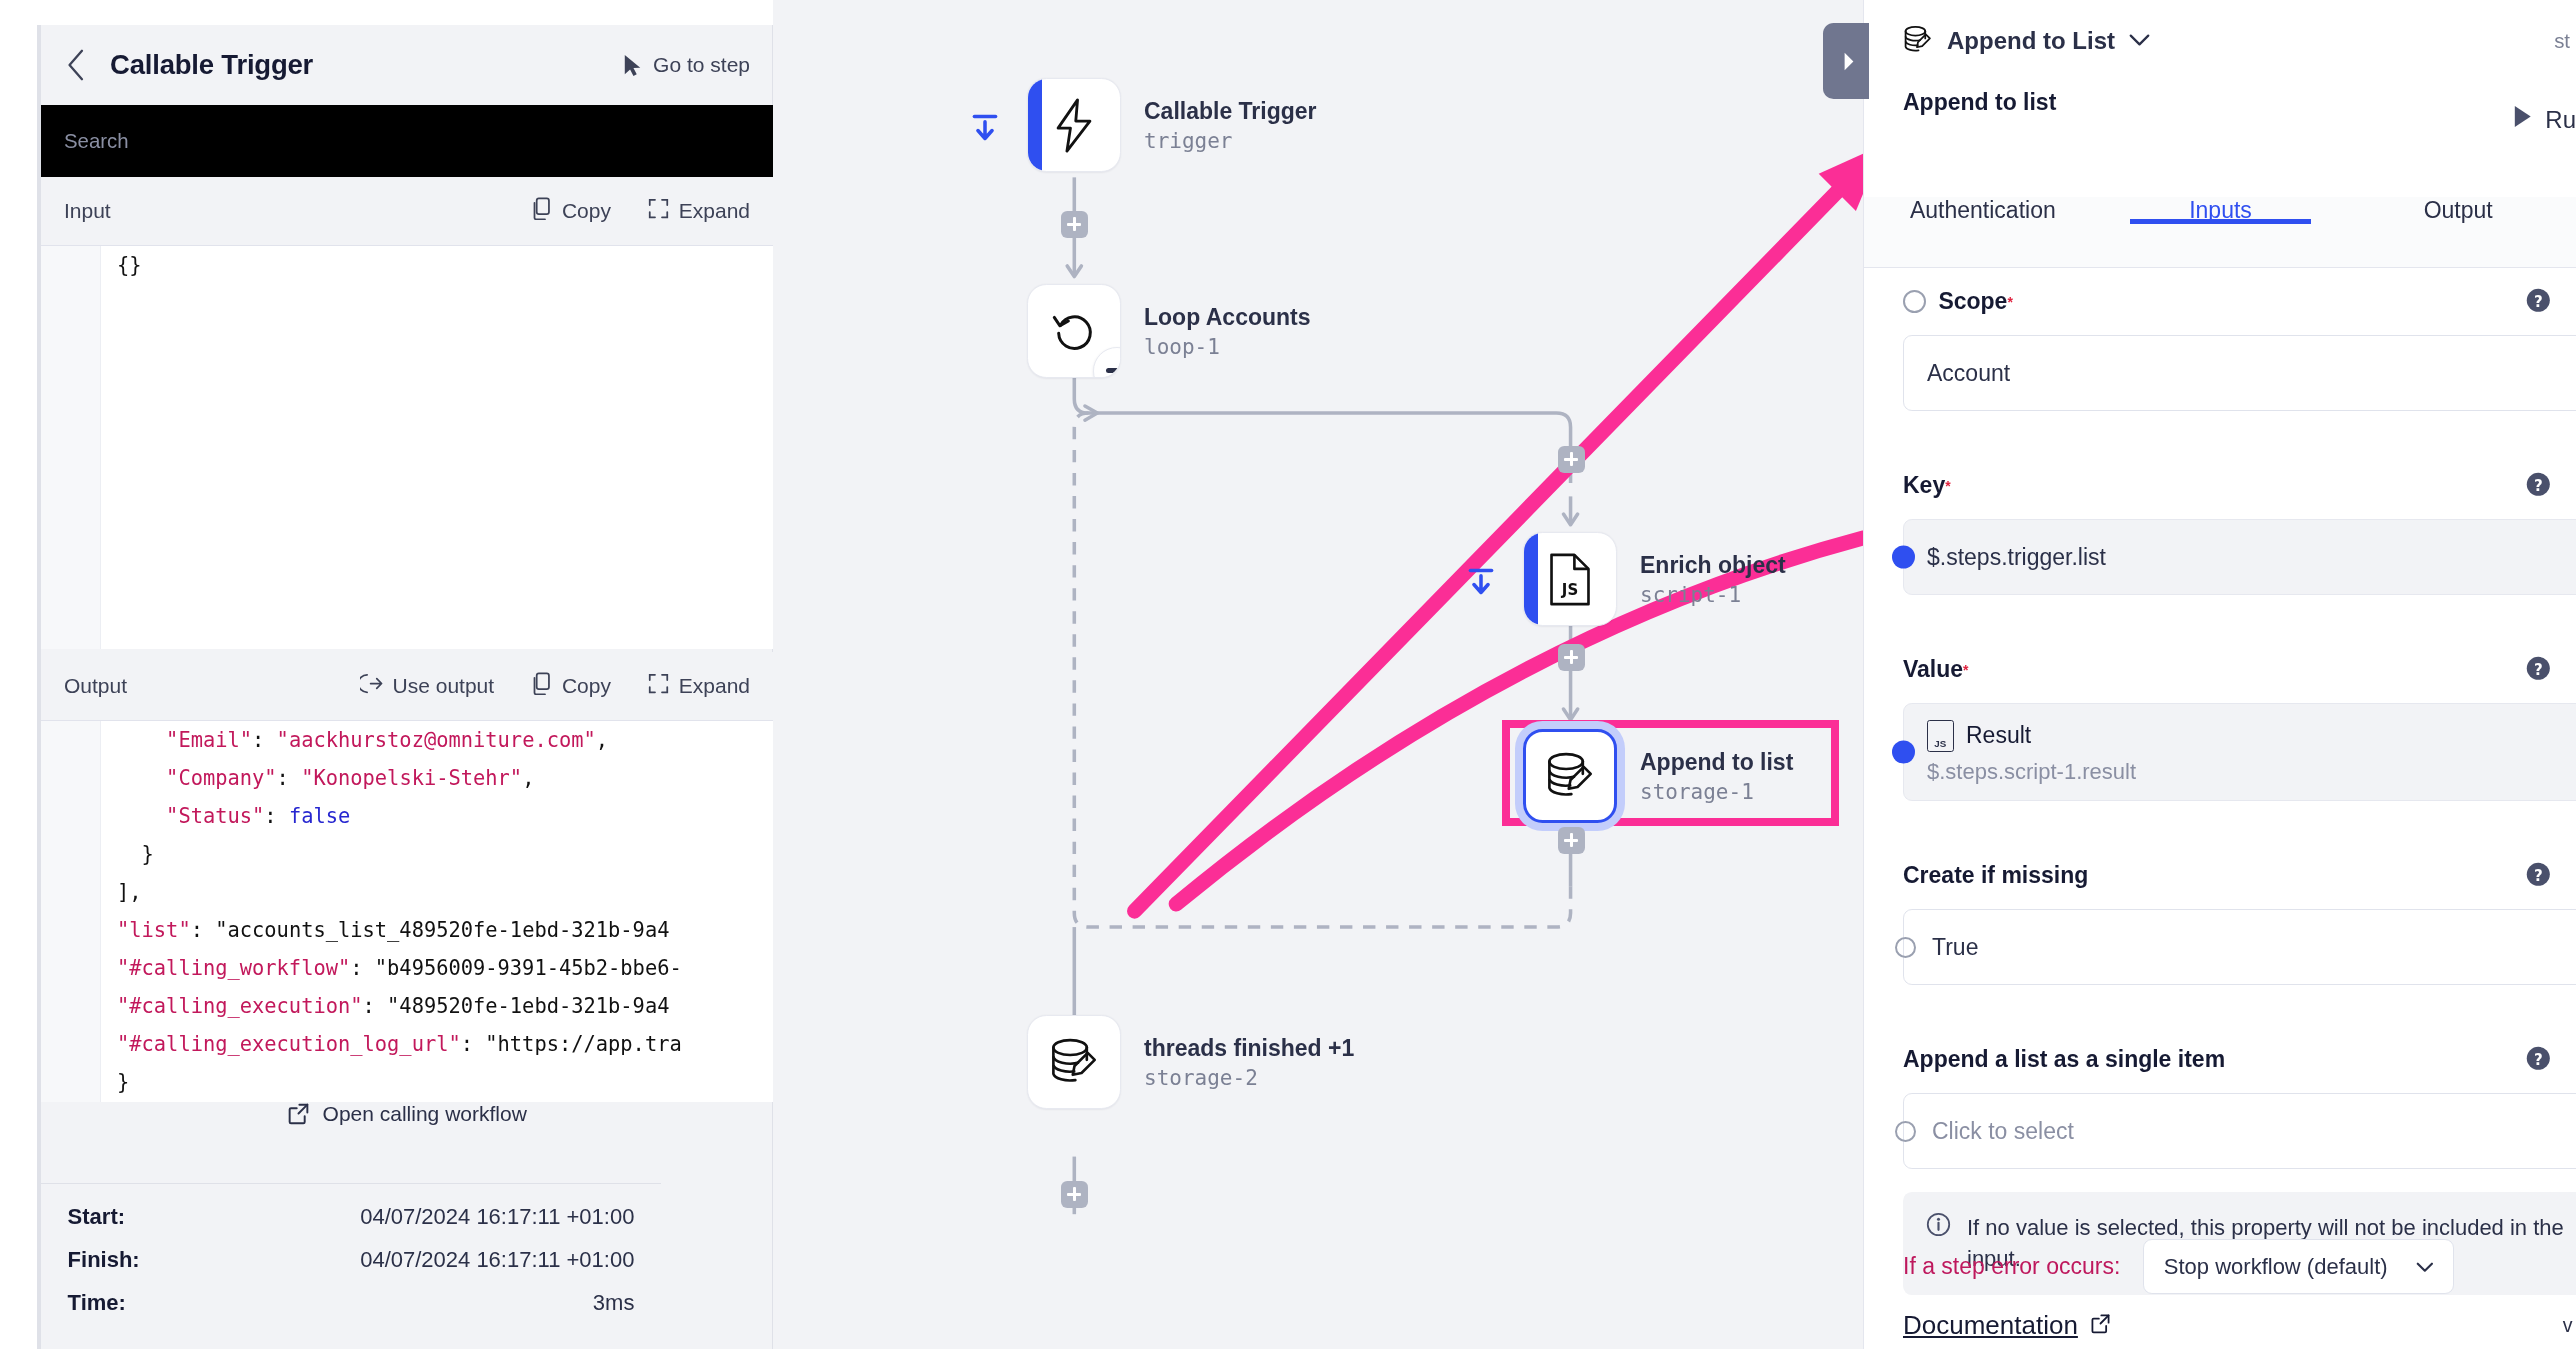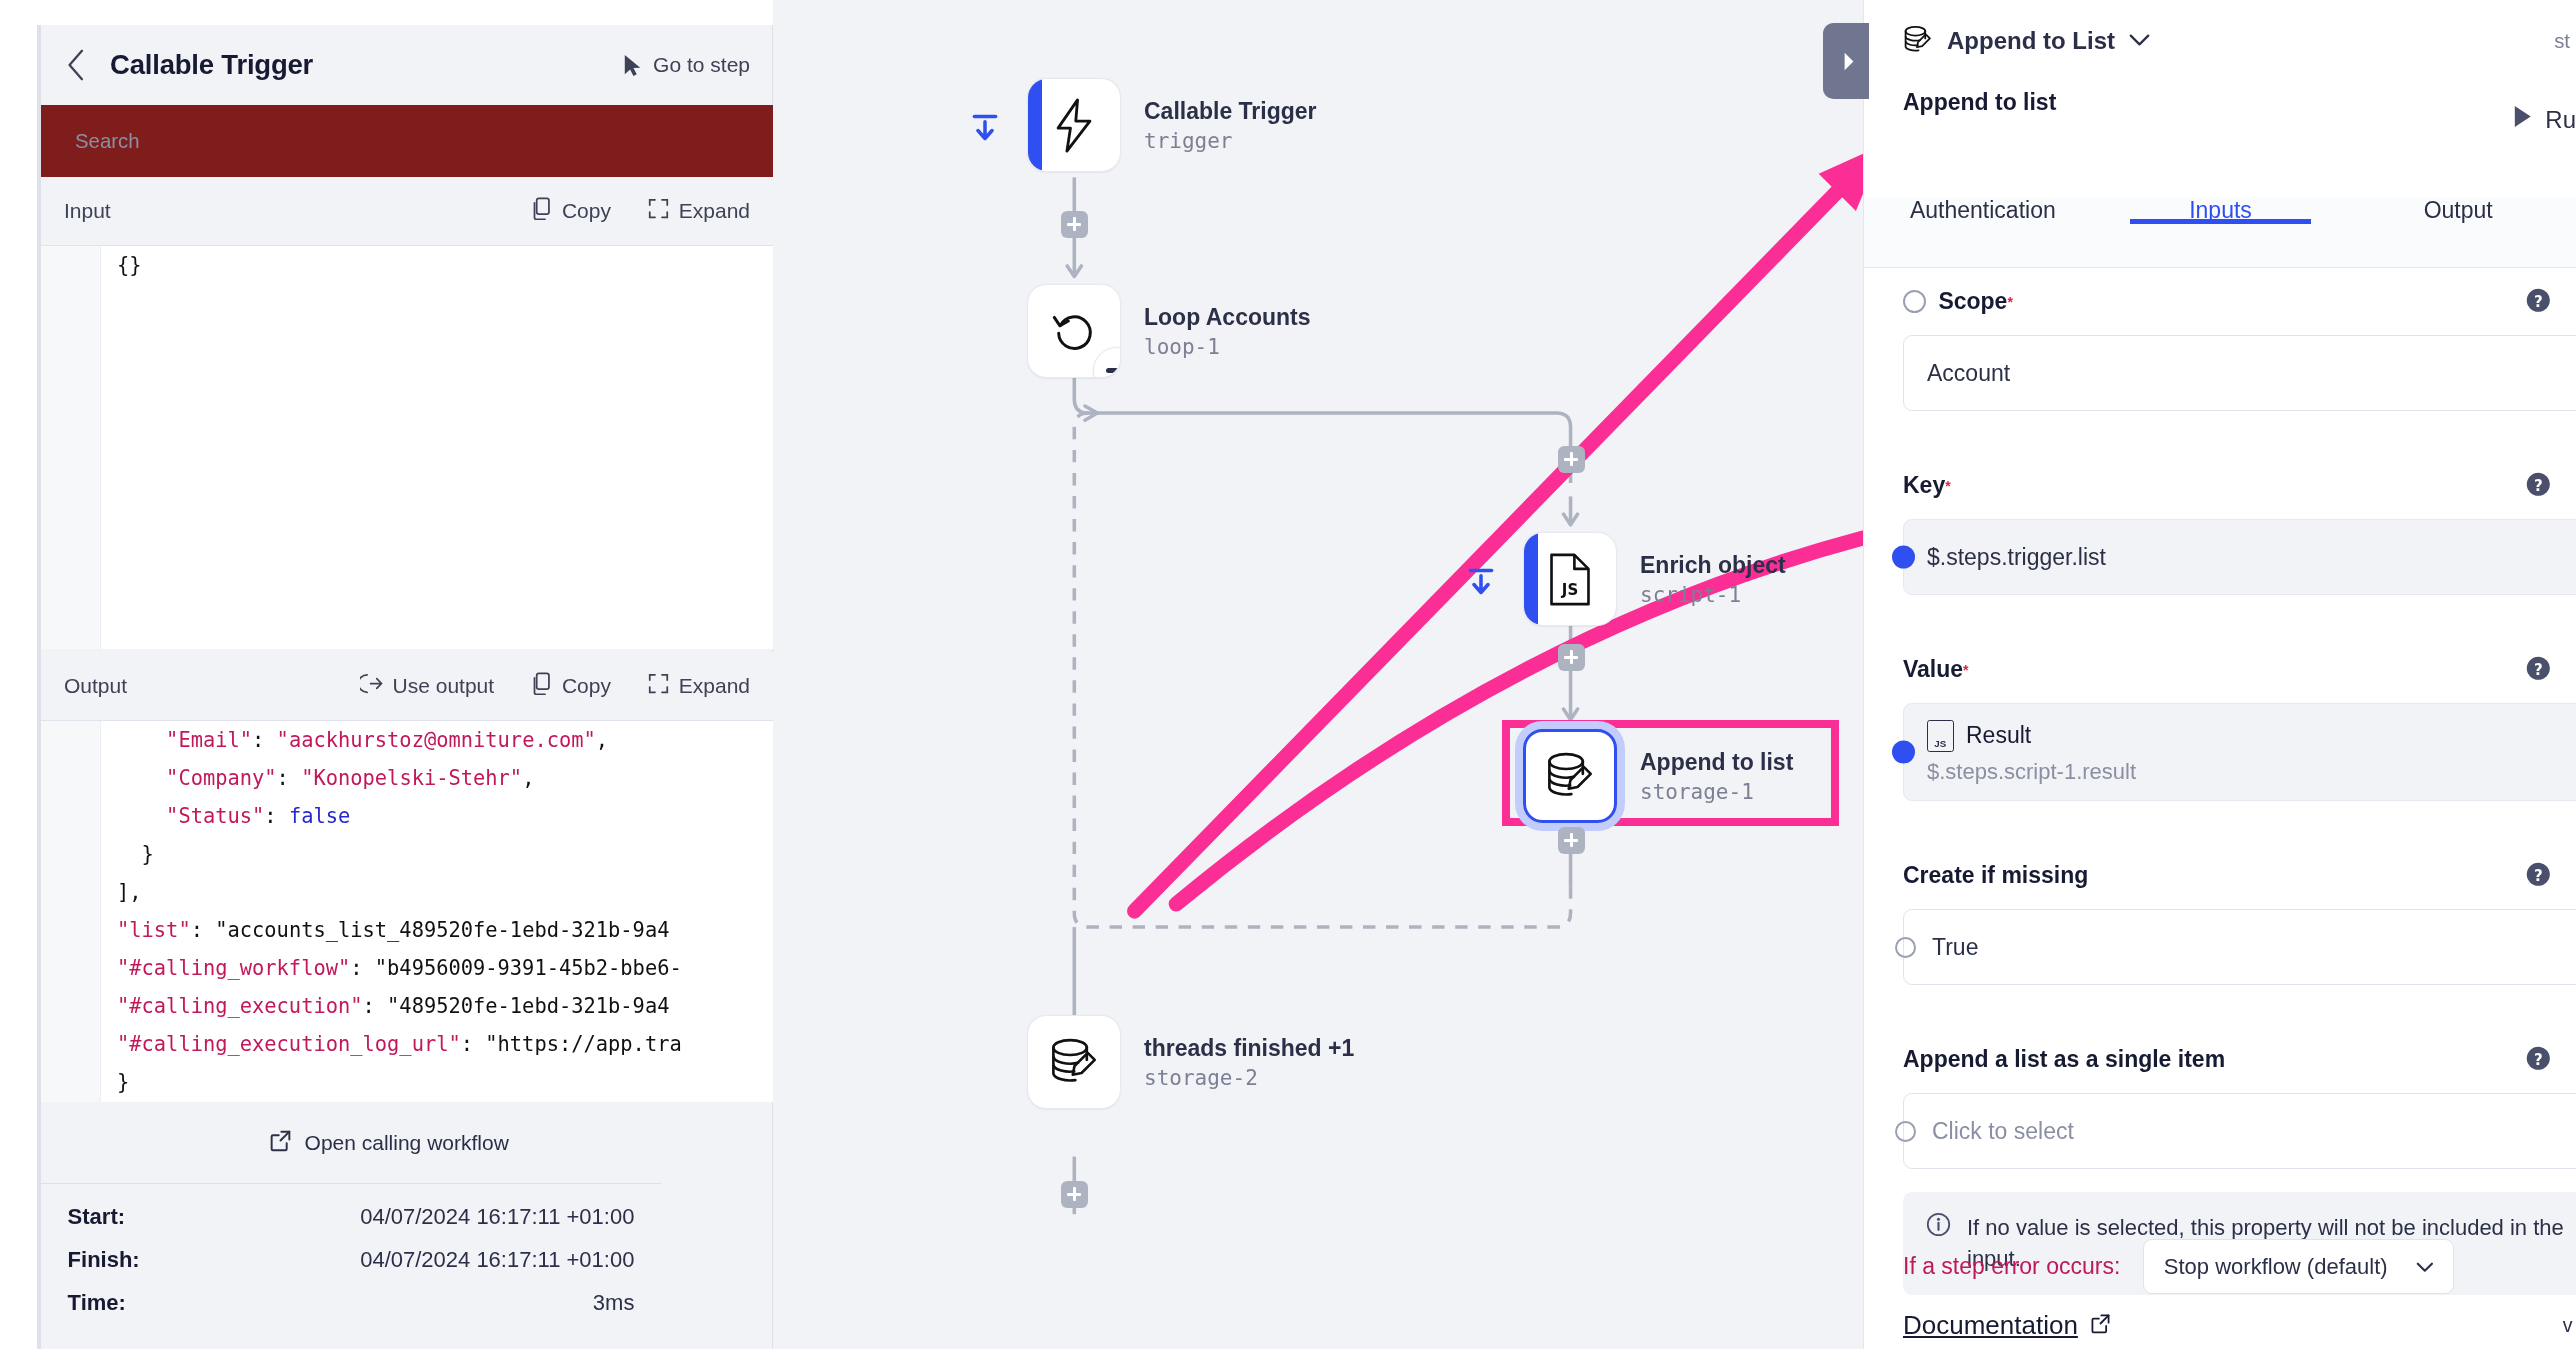--- a/index.html
+++ b/index.html
@@ -31,21 +31,21 @@
   }
   .lp-title { font-size: 27.5px; font-weight: 700; color:#161a33; letter-spacing:-0.2px; }
   .goto-step {
     margin-left: auto; margin-right: 23px; display:flex; align-items:center; gap:10.6px;
     font-size: 21px; color:#3d4257; font-weight:500; cursor:pointer;
   }
   .cursor-ico { width:19.5px; height:23px; }
 
   .search-box {
     position:absolute; left:41px; top:105px; width:732px; height:73px;
-    background:#7f1d1d; display:flex; align-items:center; padding-left:34px;
+    background:#000000; display:flex; align-items:center; padding-left:23px;
     border-bottom:0.9px solid #e4e6ee;
   }
   .search-box span { font-size:20.4px; color:#8a8fa3; }
 
   .section-head {
     position:absolute; left:41px; width:732px; height:69px;
     background:#f2f3f6; display:flex; align-items:center; padding:0 23px;
     border-bottom:0.9px solid #e1e3ec;
   }
   .section-head .lbl { font-size:21px; color:#3d4257; font-weight:500; }
@@ -69,22 +69,22 @@
   .code-line { display:flex; height:38px; align-items:center; white-space:pre; }
   .ln {
     width:60px; flex:0 0 60px; text-align:right; padding-right:12.4px;
     color:#9aa0b0; font-size:19.5px;
   }
   .ctxt { padding-left:16px; font-size:20.4px; color:#111; }
   .s-str { color:#c2185b; }
   .s-bool { color:#2727d0; }
 
   .open-calling {
-    position:absolute; left:23px; top:1102px; width:732px; height:82px;
-    display:flex; align-items:center; justify-content:center; gap:12.4px;
+    position:absolute; left:41px; top:1102px; width:732px; height:82px;
+    display:flex; justify-content:center; gap:12.4px;
     font-size:21px; color:#2b3048; font-weight:500; cursor:pointer;
   }
   .timing {
     position:absolute; left:41px; top:1183px; width:620px; height:166px;
     border-top:0.9px solid #dfe1e8; padding:19.5px 26.6px 0 26.6px;
   }
   .trow { display:flex; align-items:baseline; height:43px; }
   .trow .tl { font-size:22px; font-weight:700; color:#161a33; }
   .trow .tv { margin-left:auto; font-size:22px; color:#2b3048; }
 

